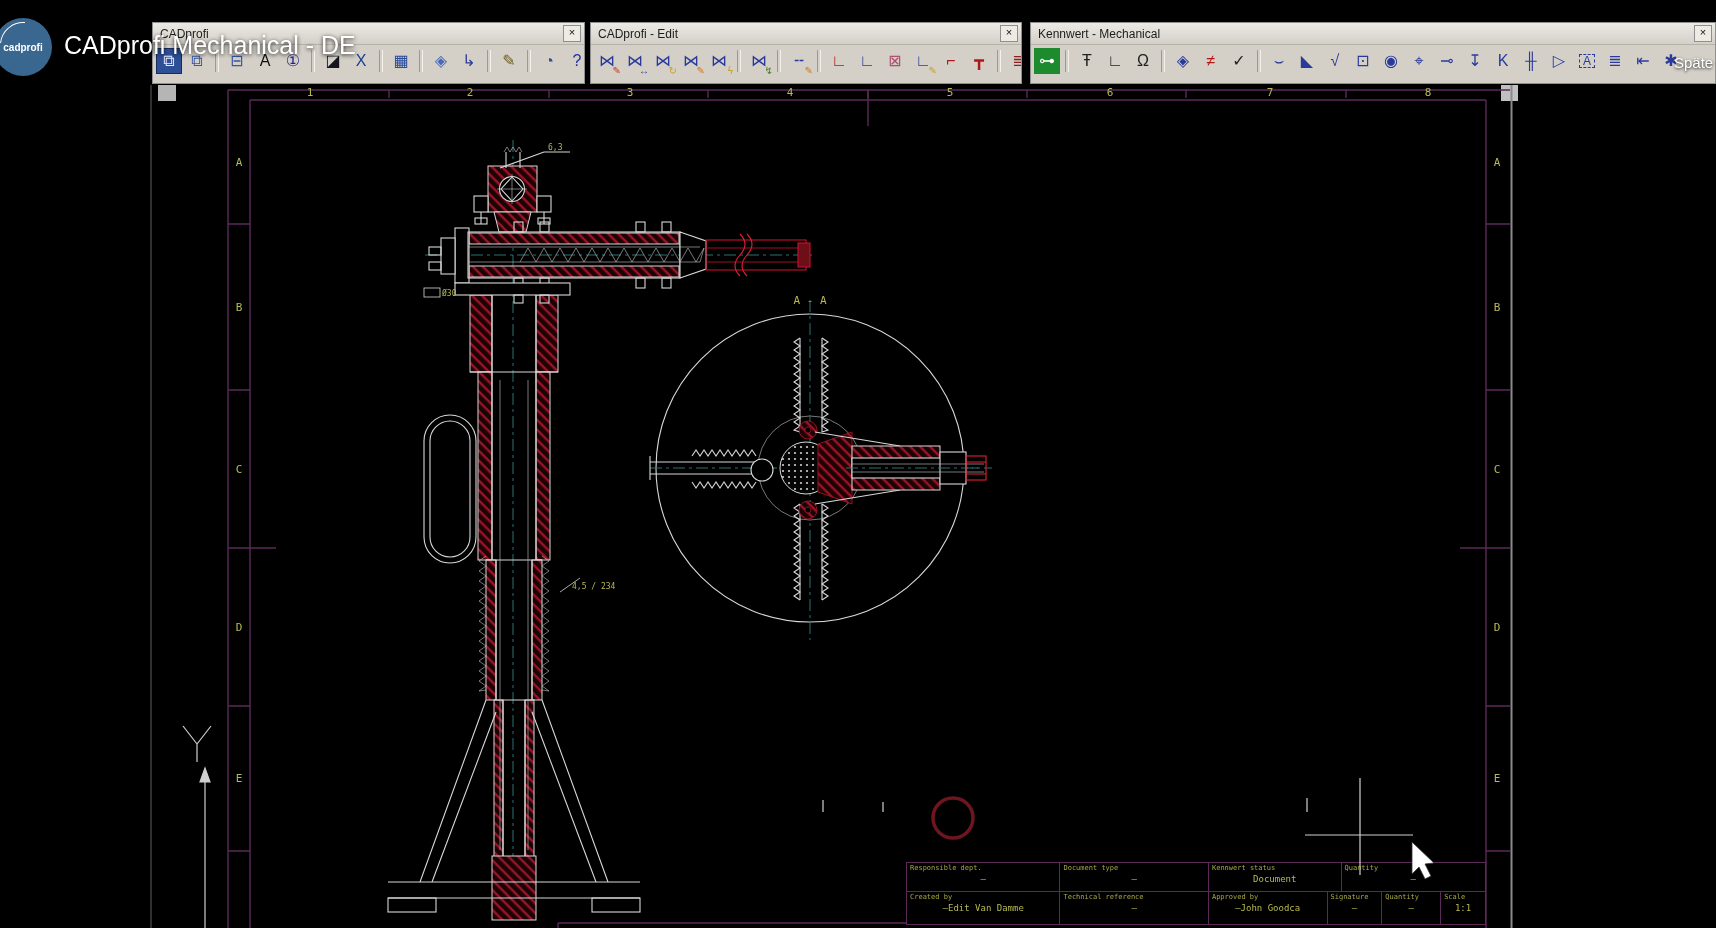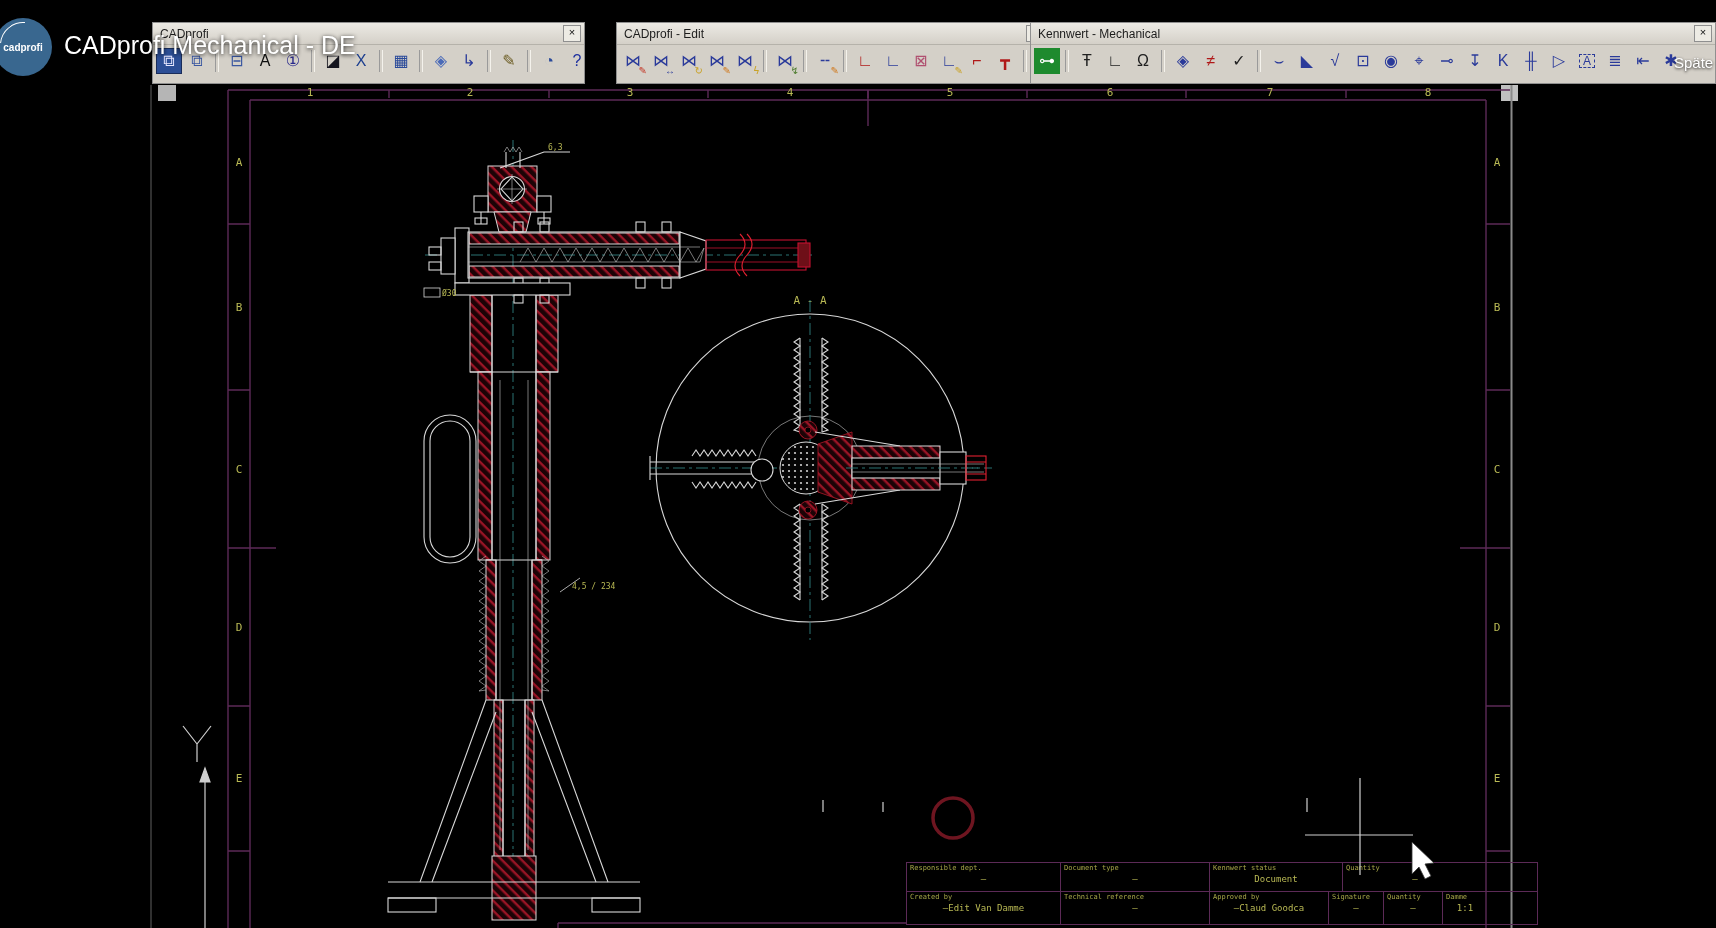--- a/index.html
+++ b/index.html
@@ -46,21 +46,21 @@
   .yt-logo span{color:#fff;font-size:10px;font-weight:bold;}
   .yt-logo::before{content:"";position:absolute;left:6px;top:4px;width:44px;height:44px;
       border:1.5px solid rgba(255,255,255,.85);border-color:#fff transparent transparent transparent;
       border-radius:50%;transform:rotate(-40deg);}
   .yt-title{position:absolute;left:64px;top:31px;z-index:20;color:#fff;font-size:25px;
       text-shadow:0 1px 4px rgba(0,0,0,.9);white-space:nowrap;}
   .yt-later{position:absolute;left:1674px;top:54px;z-index:45;color:#fff;font-size:15px;
       text-shadow:0 1px 3px rgba(0,0,0,.9);white-space:nowrap;}
 
   
-  .tbk{position:absolute;left:906px;top:862px;width:632px;z-index:5;box-sizing:border-box;
+  .tbk{position:absolute;left:906px;top:862px;width:580px;z-index:5;box-sizing:border-box;
       border:1px solid #5c2a57;background:rgba(0,0,0,0);color:#b9b954;}
   .tbk-row{display:flex;}
   .tbk-r1{height:28px;border-bottom:1px solid #5c2a57;}
   .tbk-r2{height:32px;}
   .tbk .c{box-sizing:border-box;border-right:1px solid #5c2a57;padding:1px 3px;overflow:hidden;}
   .tbk .c:last-child{border-right:none;}
   .tbk .lbl{font-size:7px;line-height:8px;color:#a8a848;font-family:"DejaVu Sans Mono",monospace;}
   .tbk .val{font-size:9px;text-align:center;margin-top:2px;font-family:"DejaVu Sans Mono",monospace;}
   .tbk-r1 .c:nth-child(1){width:154px}.tbk-r1 .c:nth-child(2){width:149px}
   .tbk-r1 .c:nth-child(3){width:133px}.tbk-r1 .c:nth-child(4){width:144px}
@@ -275,32 +275,32 @@
       <div class="c">
       <div class="lbl">Created by</div>
       <div class="val">—Edit Van Damme</div>
     </div>
       <div class="c">
       <div class="lbl">Technical reference</div>
       <div class="val">—</div>
     </div>
       <div class="c">
       <div class="lbl">Approved by</div>
-      <div class="val">—Claud Goodca</div>
+      <div class="val">—John Goodca</div>
     </div>
       <div class="c">
       <div class="lbl">Signature</div>
       <div class="val">—</div>
     </div>
       <div class="c">
       <div class="lbl">Quantity</div>
       <div class="val">—</div>
     </div>
       <div class="c">
-      <div class="lbl">Damme</div>
+      <div class="lbl">Scale</div>
       <div class="val">1:1</div>
     </div>
     </div>
 </div>
 
 <div class="tb" style="left:152px;width:433px;">
   <div class="tb-title">
     <span>CADprofi</span>
     <span class="tb-close">×</span>
   </div>
@@ -346,21 +346,21 @@
       <span class="tb-sep"></span>
       <span class="tbi">
         <span class="g" style="color: rgb(42, 74, 154);">◔</span>
       </span>
       <span class="tbi">
         <span class="g" style="color: rgb(29, 47, 159);">?</span>
       </span>
     </div>
 </div>
 
-<div class="tb" style="left:590px;width:432px;margin-left:26px;">
+<div class="tb" style="left:590px;width:432px;">
   <div class="tb-title">
     <span>CADprofi - Edit</span>
     <span class="tb-close">×</span>
   </div>
   <div class="tb-icons">
       <span class="tbi">
         <span class="g" style="color: rgb(42, 58, 154);">⋈</span>
         <span class="m" style="color: rgb(196, 58, 42);">✎</span>
       </span>
       <span class="tbi">

